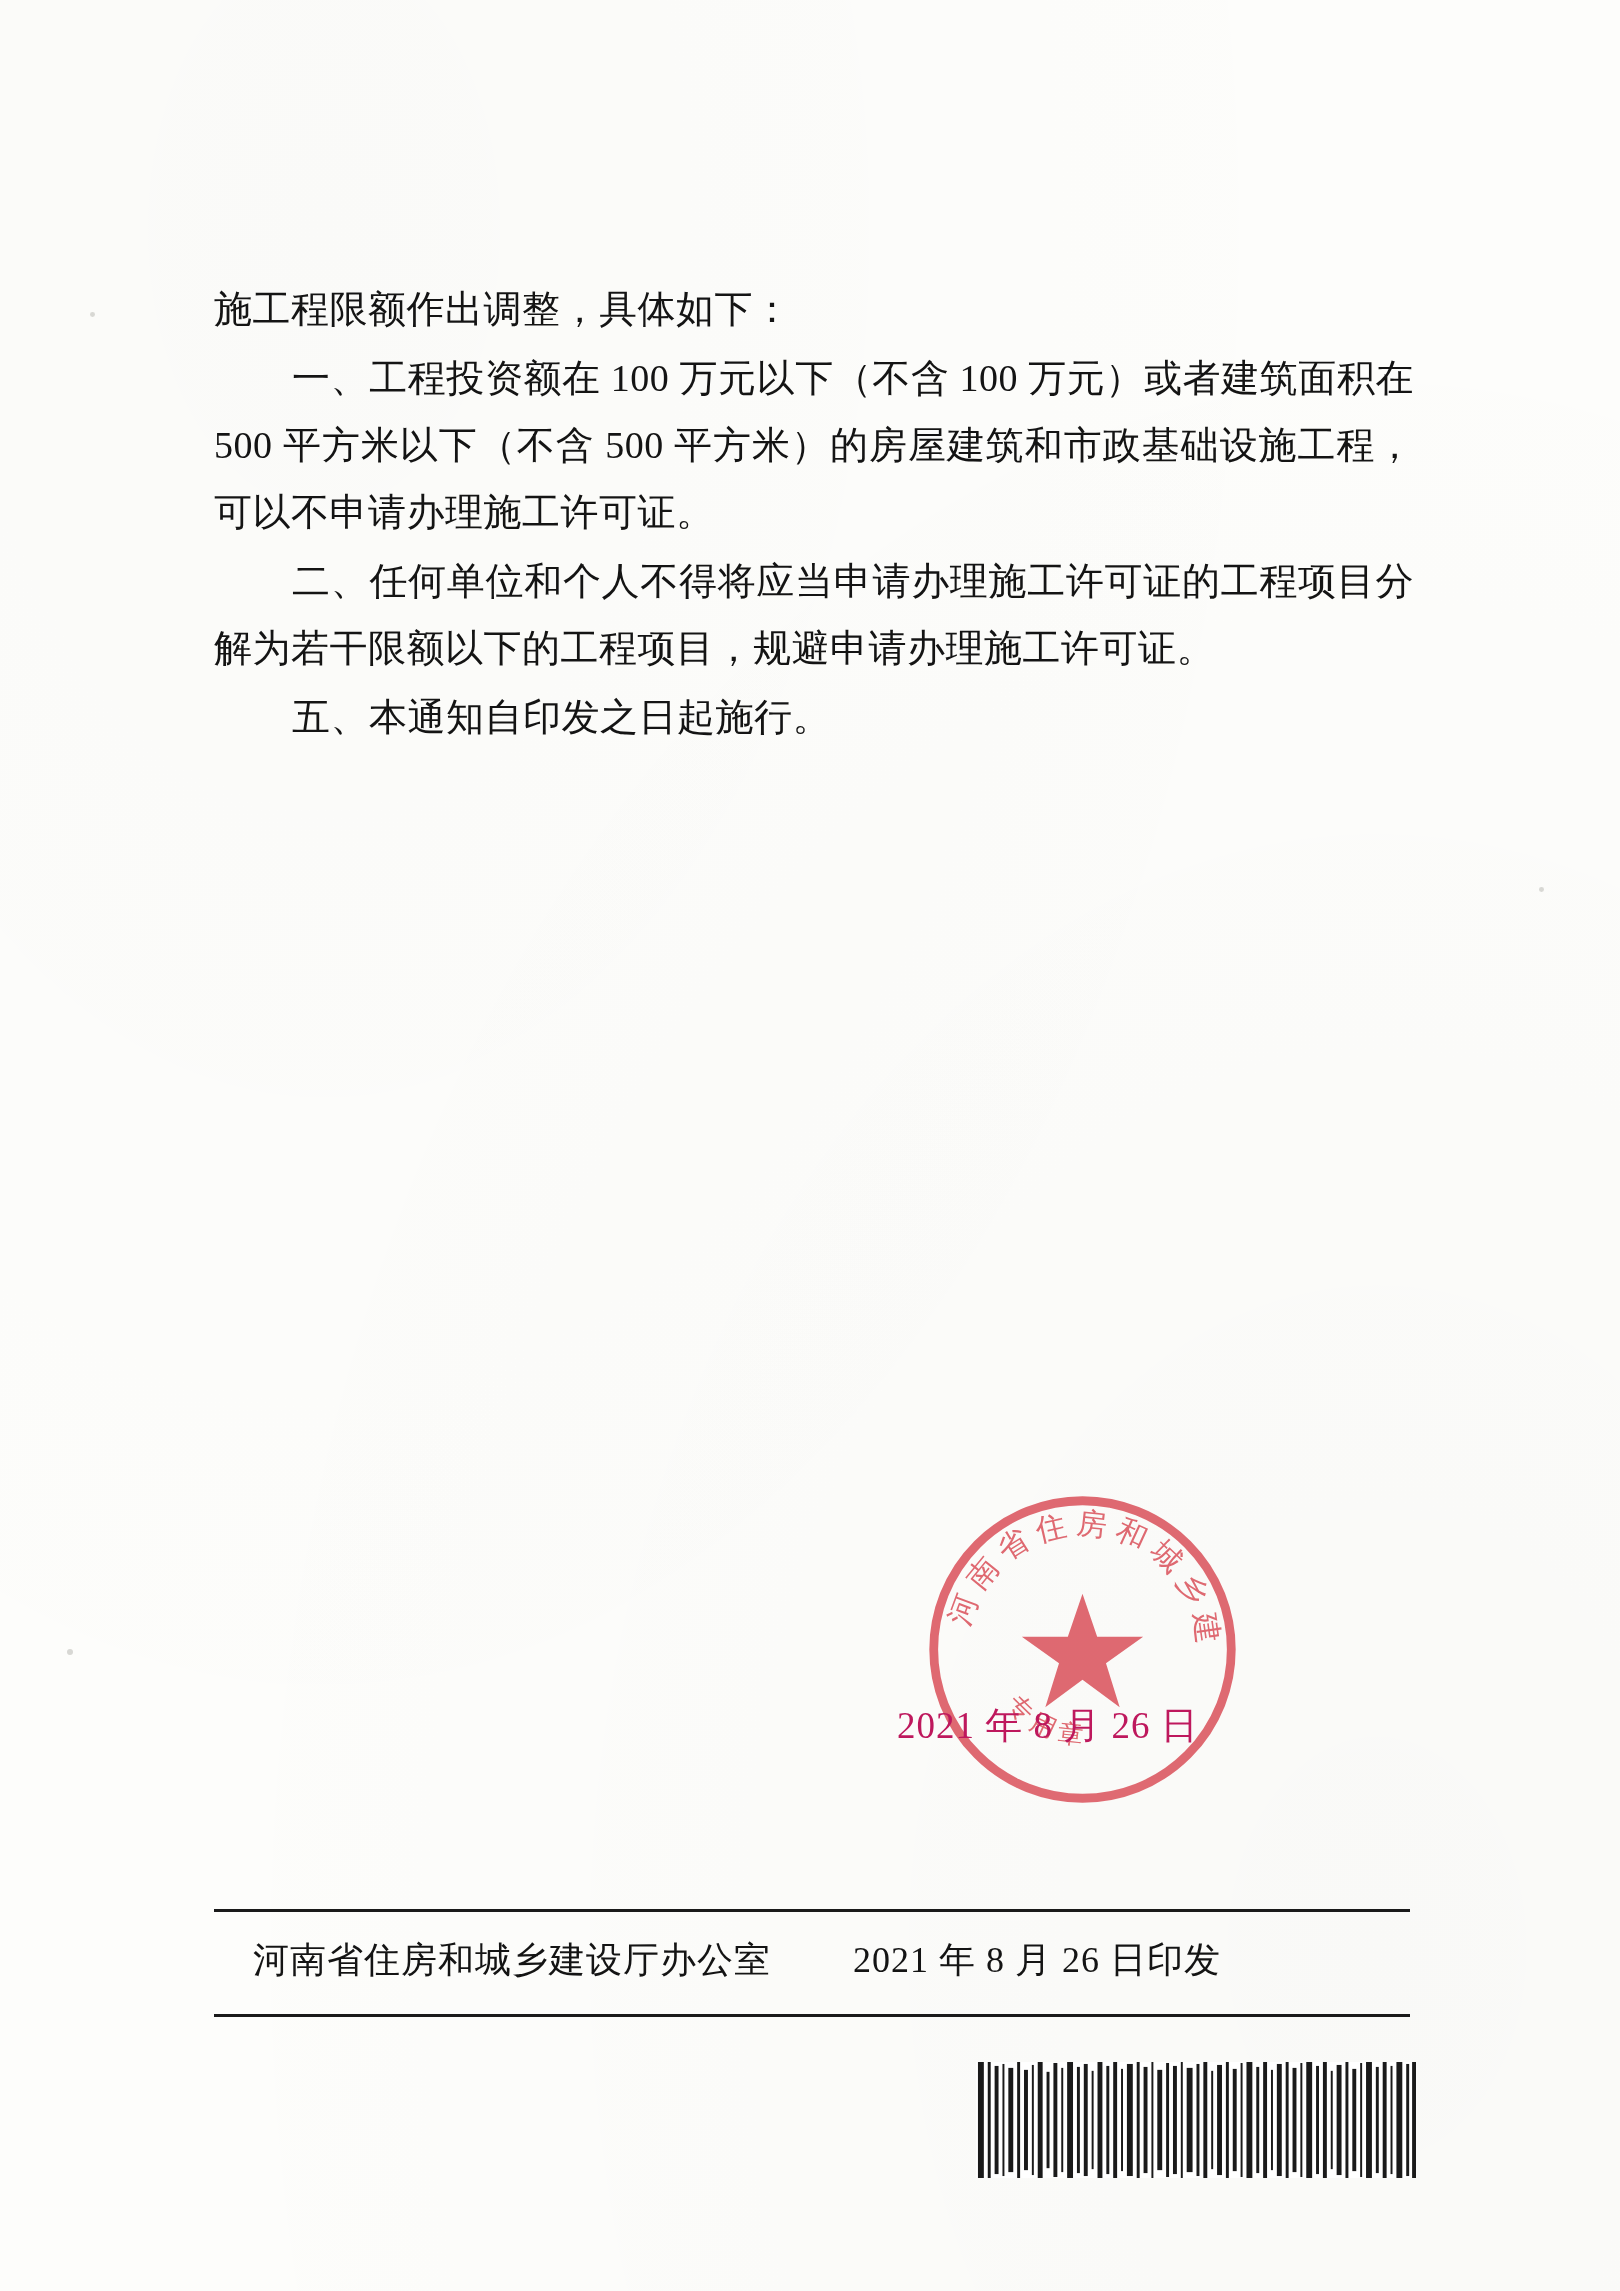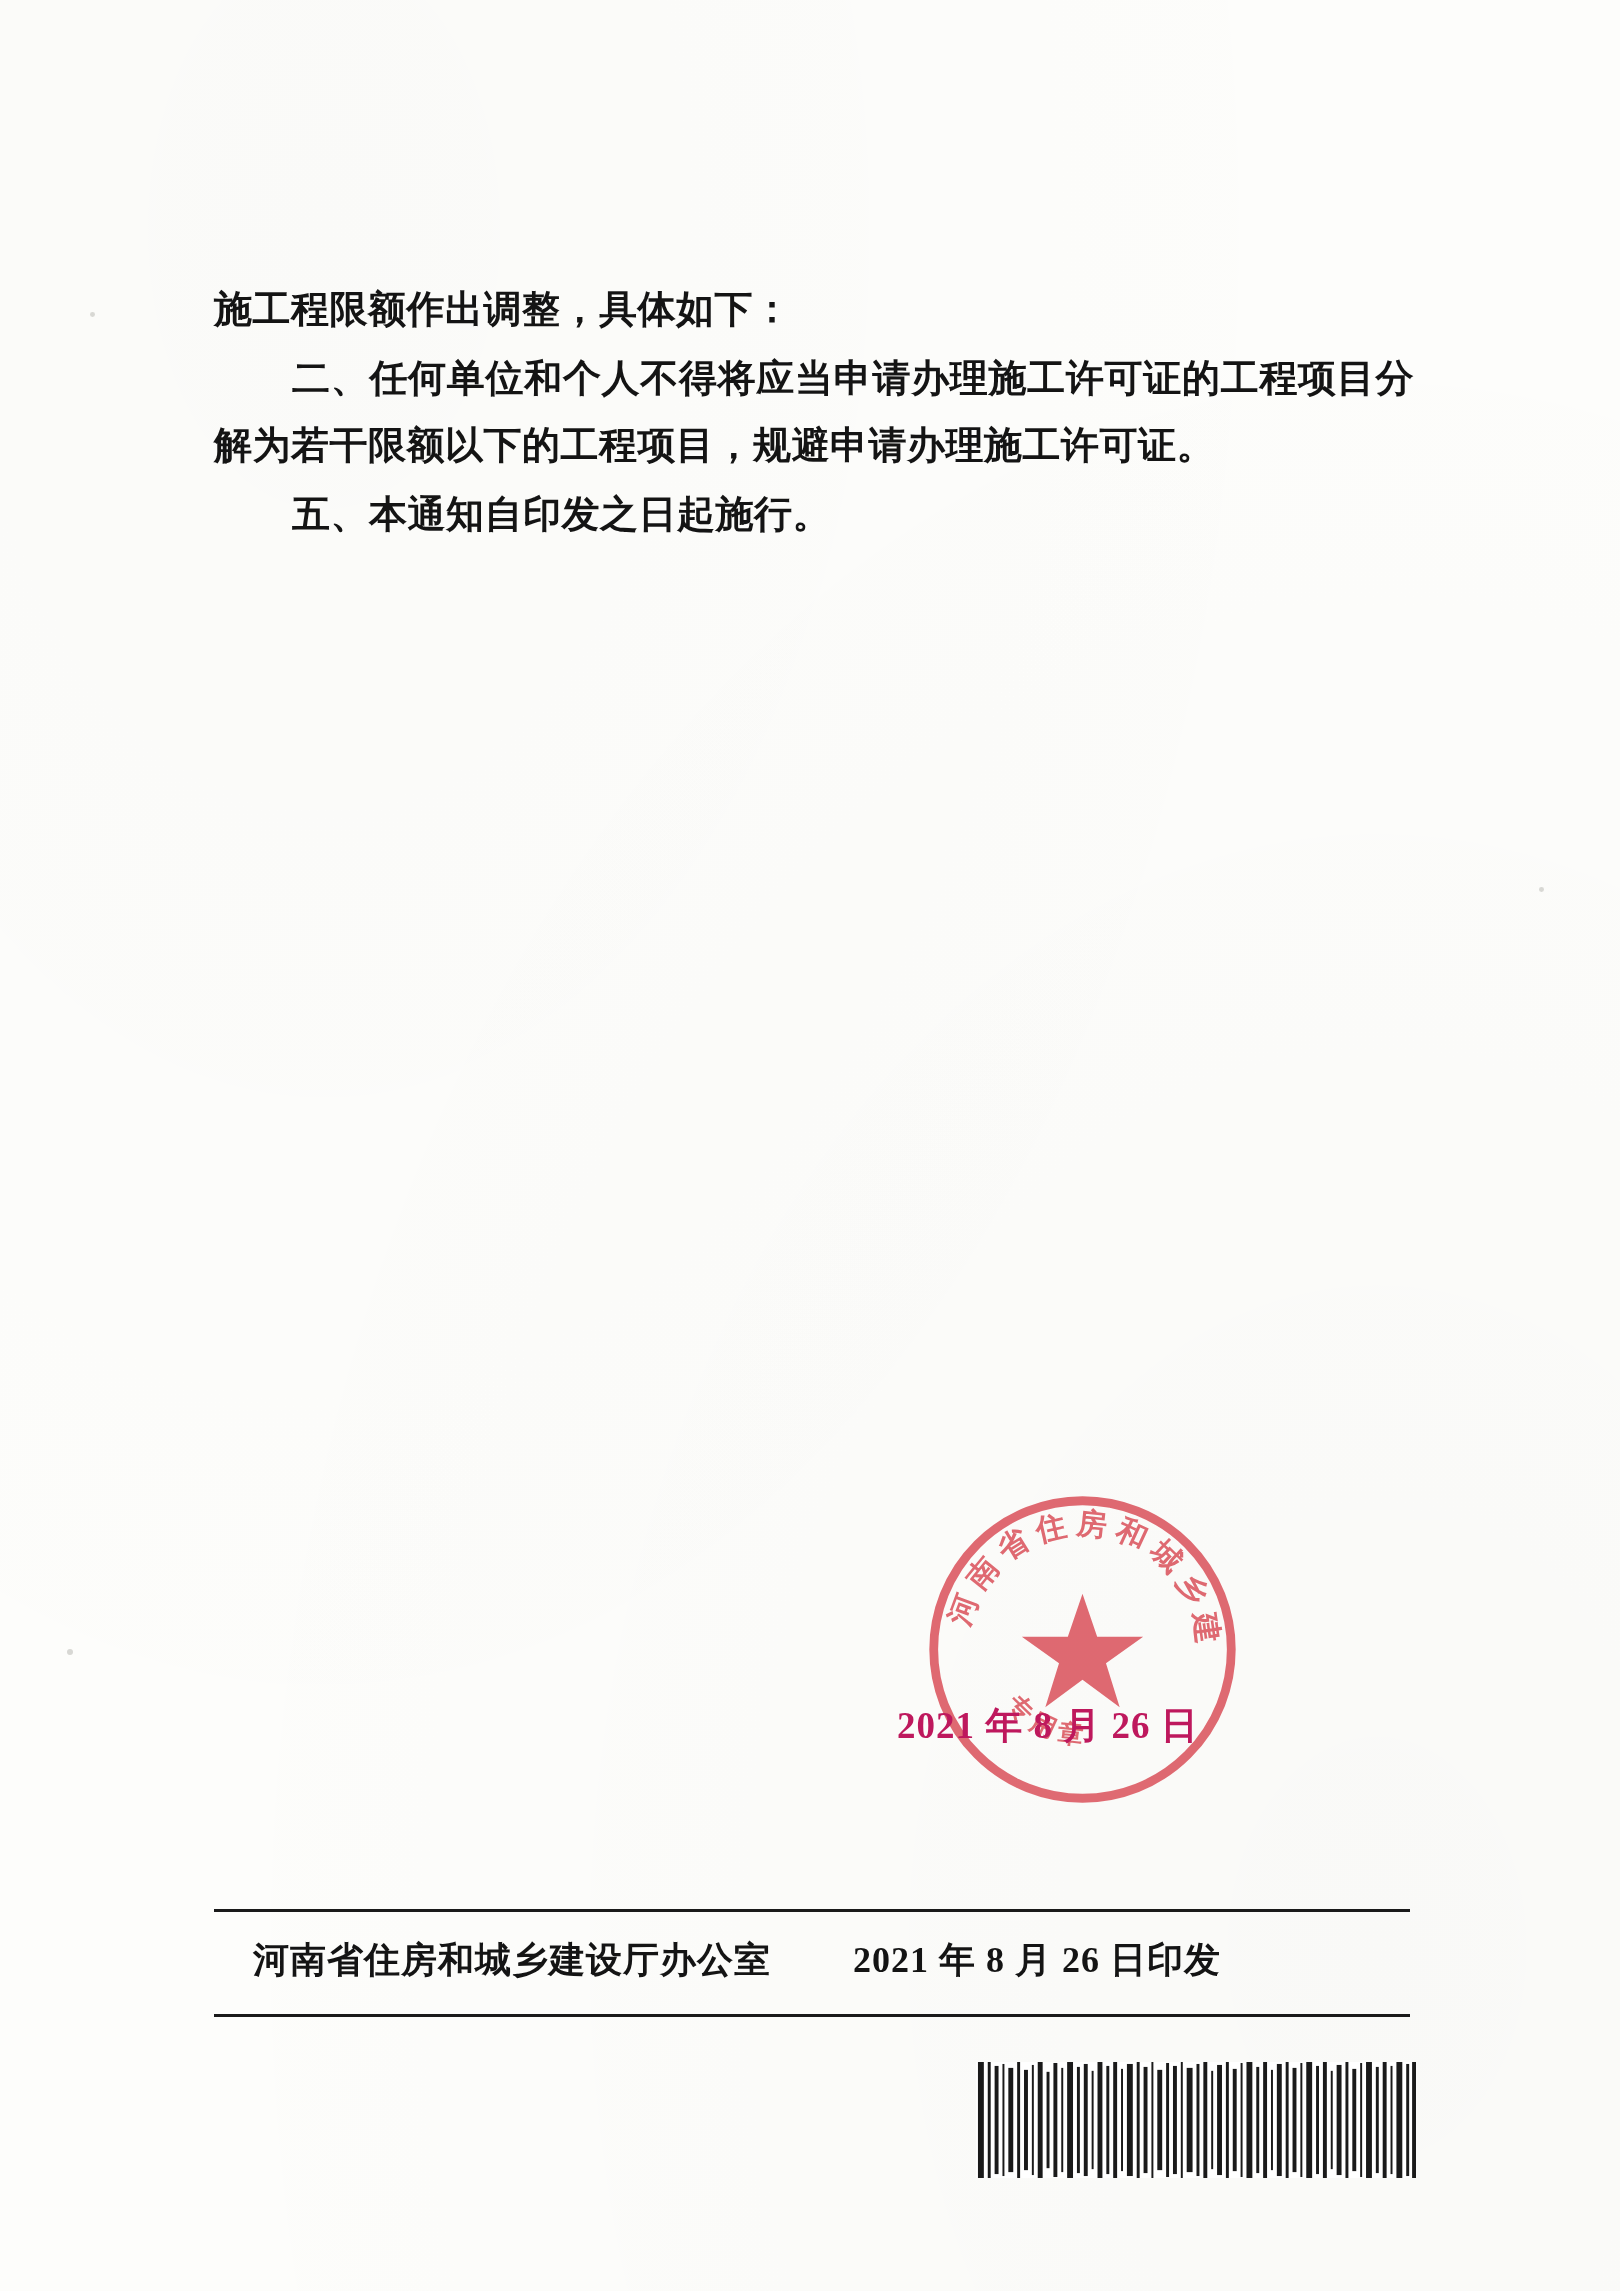--- a/index.html
+++ b/index.html
@@ -14,21 +14,20 @@
     font-family: "Liberation Serif", "DejaVu Serif", serif;
     color: #1a1a1a;
     overflow: hidden;
   }
   .page {
     position: absolute;
     left: 0; top: 0;
     width: 1620px;
     height: 2292px;
     background: #fdfdfb;
-    font-weight: bold;
   }
   
   .paper-tint {
     position: absolute;
     inset: 0;
     background:
       radial-gradient(ellipse at 20% 10%, rgba(0,0,0,0.012), rgba(0,0,0,0) 60%),
       radial-gradient(ellipse at 85% 85%, rgba(0,0,0,0.015), rgba(0,0,0,0) 65%);
     pointer-events: none;
   }
@@ -122,20 +121,21 @@
 
 <div class="page">
   <div class="paper-tint"></div>
 
   <div class="speck" style="left:90px; top:312px; width:4.9px; height:4.9px;"></div>
   <div class="speck" style="left:67px; top:1649px; width:5.9px; height:5.9px;"></div>
   <div class="speck" style="left:1539px; top:887px; width:4.9px; height:4.9px;"></div>
 
   <div class="body-block">
     <p class="para">施工程限额作出调整，具体如下：</p>
+    <p class="para indent">一、工程投资额在 100 万元以下（不含 100 万元）或者建筑面积在 500 平方米以下（不含 500 平方米）的房屋建筑和市政基础设施工程，可以不申请办理施工许可证。</p>
     <p class="para indent">二、任何单位和个人不得将应当申请办理施工许可证的工程项目分解为若干限额以下的工程项目，规避申请办理施工许可证。</p>
     <p class="para indent">五、本通知自印发之日起施行。</p>
   </div>
 
   <div class="seal">
     <svg width="323" height="323" viewBox="0 0 330 330" xmlns="http://www.w3.org/2000/svg">
       <g opacity="0.82">
         <circle cx="165" cy="165" r="152" fill="none" stroke="#d94a54" stroke-width="9"></circle>
         <path id="sealArc" d="M 165,165 m -118,0 a 118,118 0 1,1 236,0" fill="none" stroke="none"></path>
         <text font-size="31" fill="#d94a54" font-family="'Liberation Serif', serif" letter-spacing="8">

